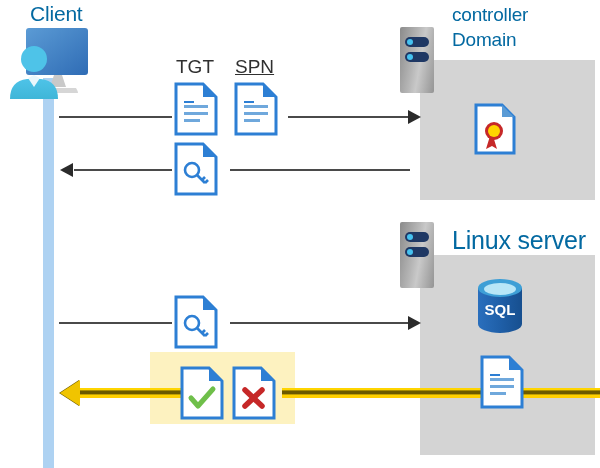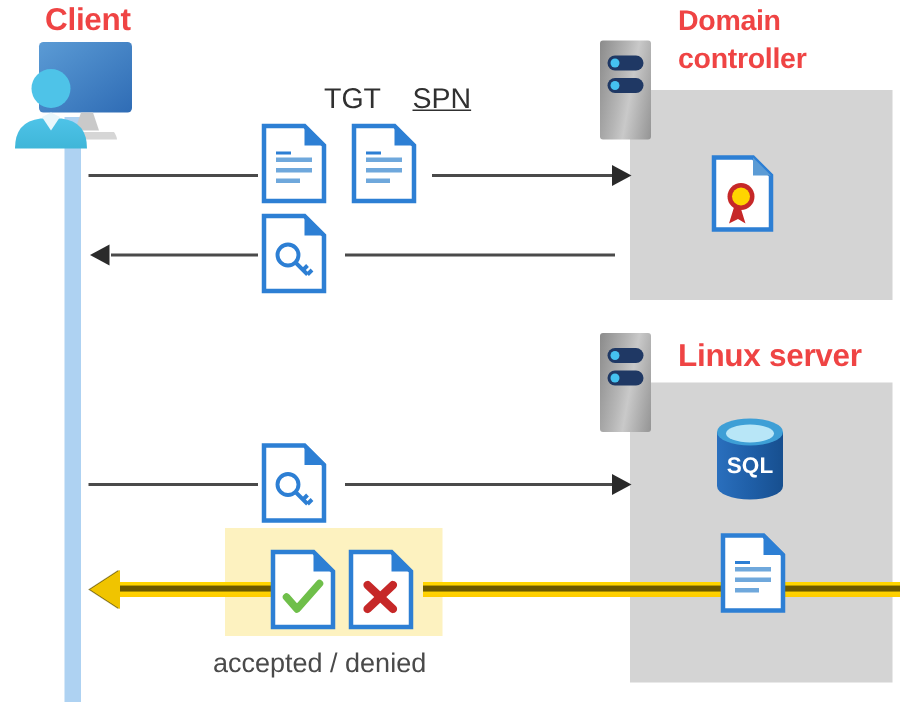--- a/index.html
+++ b/index.html
@@ -3,28 +3,28 @@
 <meta charset="utf-8">
 <style>
   html,body{margin:0;padding:0;background:#ffffff;}
   body{width:600px;height:468px;overflow:hidden;
        font-family:"Liberation Sans","DejaVu Sans",sans-serif;}
   #stage{position:relative;width:600px;height:468px;background:#fff;}
 
   .abs{position:absolute;}
 
   
-  .title{font-weight:bold;color:#ef4444;letter-spacing:-0.2px;}
+  .title{font-weight:normal;color:#0369a1;letter-spacing:-0.2px;}
   .t-client{left:30px;top:2px;font-size:21px;}
   .t-dc{left:452px;top:2px;font-size:19px;line-height:25px;width:140px;}
-  .t-linux{left:452px;top:226px;font-size:21px;}
+  .t-linux{left:452px;top:226px;font-size:25px;}
   .caption{color:#4a4a4a;font-size:18px;}
   .t-accepted{left:142px;top:432px;}
   .t-keytab{left:441px;top:420px;}
-  .doclabel{font-size:19px;color:#303030;margin-left:40px;}
+  .doclabel{font-size:19px;color:#303030;}
   .t-tgt{left:176px;top:56px;}
   .t-spn{left:235px;top:56px;text-decoration:underline;}
 
   
   .lifeline{left:43px;top:78px;width:11px;height:390px;background:#aed2f2;}
 
   
   .panel{background:#d4d4d4;}
   .panel-dc{left:420px;top:60px;width:175px;height:140px;}
   .panel-linux{left:420px;top:255px;width:175px;height:200px;}
@@ -114,22 +114,22 @@
     <circle cx="28" cy="33" r="13" fill="#4ec3e8"></circle>
     <path d="M22 52 l6 9 l6-9 l-6-3 z" fill="#e9f7fc"></path>
   </svg>
   <div class="abs title t-client">Client</div>
 
   <div class="abs rack rack-dc">
     <div class="slot s1"></div>
       <div class="slot s2"></div>
   </div>
   <div class="abs title t-dc">
+    <div>controller</div>
     <div>Domain</div>
-    <div>controller</div>
   </div>
 
   <div class="abs rack rack-linux">
     <div class="slot s1"></div>
       <div class="slot s2"></div>
   </div>
   <div class="abs title t-linux">Linux server</div>
 
   <div class="abs hline l1a"></div>
   <div class="abs hline l1b"></div>
@@ -204,21 +204,20 @@
     <path d="M11 32 l7 8 l15 -17" fill="none" stroke="#6fbf4a" stroke-width="5" stroke-linecap="round" stroke-linejoin="round"></path>
   </svg>
   <svg class="abs docicon d-no" viewBox="0 0 44 54">
     <path d="M2 2 h27 l13 13 v37 h-40 z" fill="#ffffff" stroke="#2d7fd4" stroke-width="3"></path>
     <path d="M29 2 v13 h13 z" fill="#2d7fd4"></path>
     <g stroke="#c62828" stroke-width="5.5" stroke-linecap="round">
       <path d="M13 24 l17 16"></path>
         <path d="M30 24 l-17 16"></path>
     </g>
   </svg>
-  <div class="abs caption t-accepted">accepted / denied</div>
 
   <svg class="abs d-cert" viewBox="0 0 42 52">
     <path d="M2 2 h26 l12 12 v36 h-38 z" fill="#ffffff" stroke="#2d7fd4" stroke-width="3"></path>
     <path d="M28 2 v12 h12 z" fill="#5b9bd5"></path>
     <path d="M16 33 l-4 13 l6 -3 l5 3 l-4 -13 z" fill="#c62828"></path>
     <circle cx="20" cy="28" r="9" fill="#c62828"></circle>
     <circle cx="20" cy="28" r="6" fill="#ffd400"></circle>
   </svg>
 
   <svg class="abs sql" viewBox="0 0 52 56">

